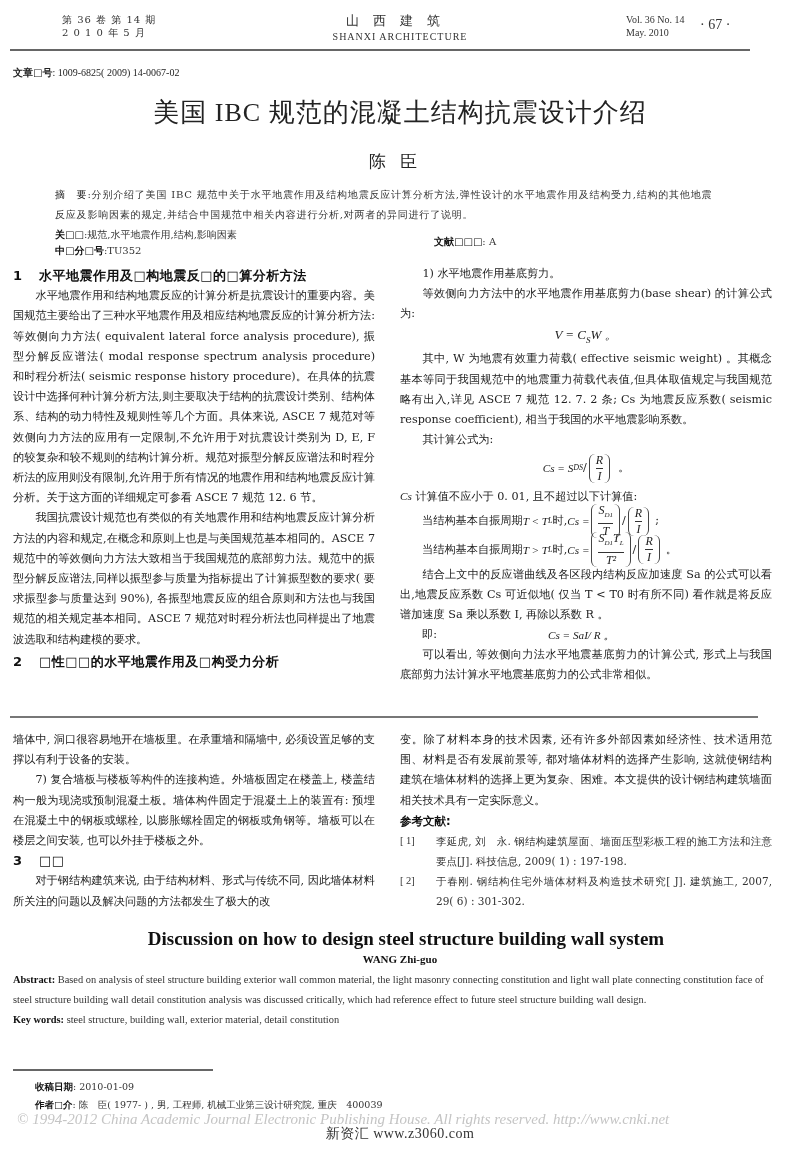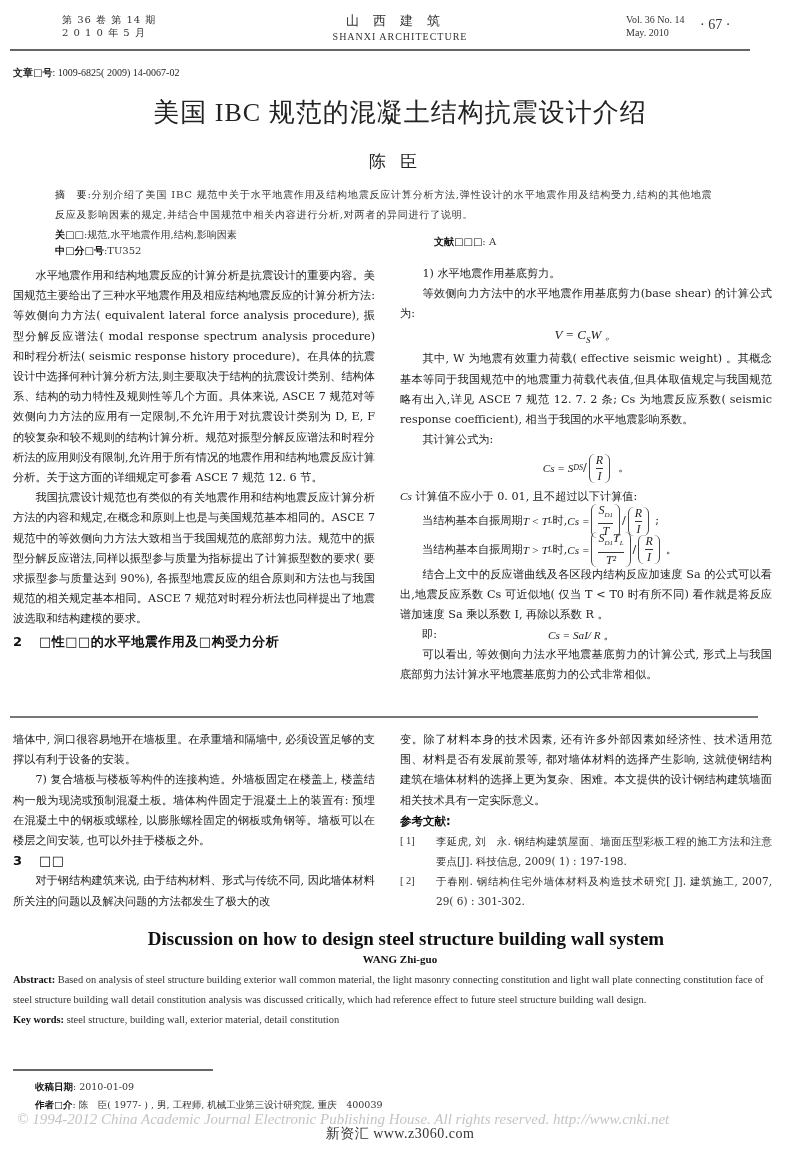--- a/index.html
+++ b/index.html
@@ -91,20 +91,23 @@
   <b>关□□</b><span>:规范,水平地震作用,结构,影响因素</span>
 </div>
 <div class="abs meta" style="top:244px;">
   <b>中□分□号</b><span>:TU352</span>
 </div>
 <div class="abs meta" style="top:235px; left:406px;margin-left:28px;">
   <b>文献□□□</b><span>: A</span>
 </div>
 
 <div class="abs col" style="left:13px; top:266px; width:362px;">
+  <div class="sec-head">
+    <span class="num">1</span><span>水平地震作用及□构地震反□的□算分析方法</span>
+  </div>
   <p>水平地震作用和结构地震反应的计算分析是抗震设计的重要内容。美国规范主要给出了三种水平地震作用及相应结构地震反应的计算分析方法:等效侧向力方法( equivalent lateral force analysis procedure), 振型分解反应谱法( modal response spectrum analysis procedure) 和时程分析法( seismic response history procedure)。在具体的抗震设计中选择何种计算分析方法,则主要取决于结构的抗震设计类别、结构体系、结构的动力特性及规则性等几个方面。具体来说, ASCE 7 规范对等效侧向力方法的应用有一定限制,不允许用于对抗震设计类别为 D, E, F 的较复杂和较不规则的结构计算分析。规范对振型分解反应谱法和时程分析法的应用则没有限制,允许用于所有情况的地震作用和结构地震反应计算分析。关于这方面的详细规定可参看 ASCE 7 规范 12. 6 节。</p>
   <p>我国抗震设计规范也有类似的有关地震作用和结构地震反应计算分析方法的内容和规定,在概念和原则上也是与美国规范基本相同的。ASCE 7 规范中的等效侧向力方法大致相当于我国规范的底部剪力法。规范中的振型分解反应谱法,同样以振型参与质量为指标提出了计算振型数的要求( 要求振型参与质量达到 90%), 各振型地震反应的组合原则和方法也与我国规范的相关规定基本相同。ASCE 7 规范对时程分析法也同样提出了地震波选取和结构建模的要求。</p>
   <div class="sec-head" style="margin-top:2px;">
     <span class="num">2</span><span>□性□□的水平地震作用及□构受力分析</span>
   </div>
 </div>
 
 <div class="abs col" style="left:400px; top:264px; width:372px;">
   <p>1) 水平地震作用基底剪力。</p>
   <p>等效侧向力方法中的水平地震作用基底剪力(base shear) 的计算公式为:</p>

